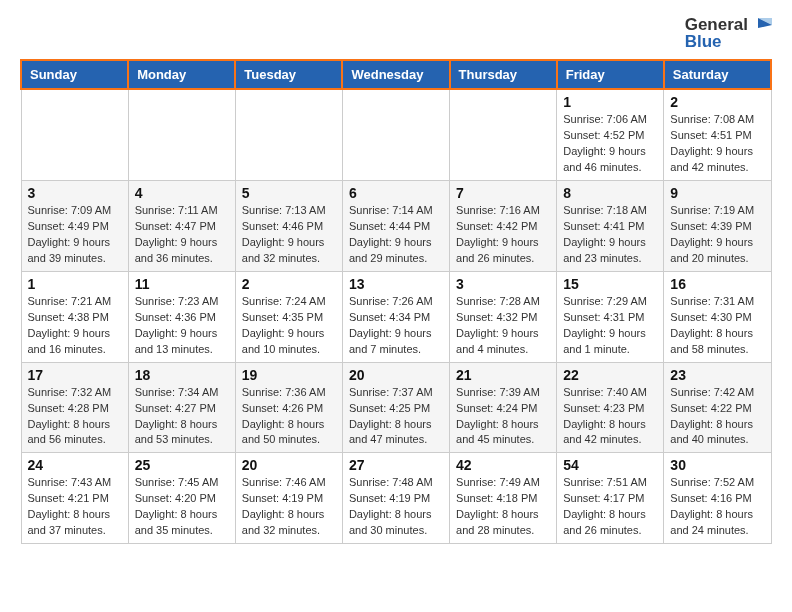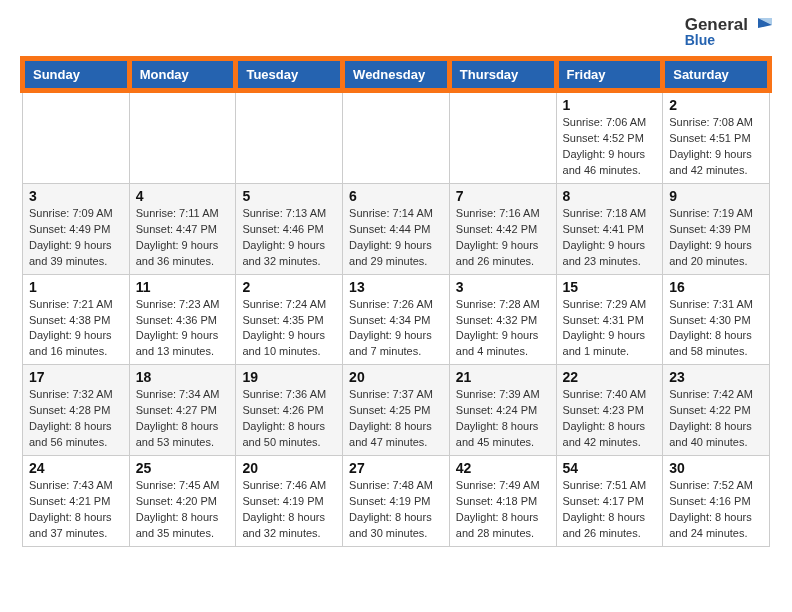--- a/index.html
+++ b/index.html
@@ -4,42 +4,42 @@
   <style>
     * { box-sizing: border-box; margin: 0; padding: 0; }
     body { font-family: Arial, sans-serif; background: #fff; width: 792px; min-height: 612px; }
     .container { padding: 16px 20px 20px 20px; }
     .header-row { display: flex; justify-content: flex-end; align-items: flex-start; margin-bottom: 8px; }
     .logo { display: flex; align-items: center; gap: 4px; }
     .title-block { text-align: right; }
     .month-title { font-size: 36px; font-weight: 300; color: #222; }
     .location { font-size: 16px; color: #444; margin-top: 2px; }
     .calendar { width: 100%; border-collapse: collapse; }
-    .calendar th { background: #2563b0; color: #fff; font-size: 13px; font-weight: bold; padding: 6px 8px; text-align: left; border: 5px solid #f97316; }
+    .calendar th { background: #2563b0; color: #fff; font-size: 13px; font-weight: bold; padding: 6px 8px; text-align: left; border: 2px solid #f97316; }
     .calendar td { border: 1px solid #ccc; vertical-align: top; padding: 4px 6px; width: 14.28%; font-size: 11px; color: #333; background: #fff; min-height: 80px; height: 80px; }
     .calendar tr:nth-child(even) td { background: #f5f5f5; }
     .day-num { font-size: 14px; font-weight: bold; color: #111; margin-bottom: 2px; }
     .day-info { font-size: 11px; line-height: 1.45; color: #333; }
     .empty { background: #fff !important; }
   </style>
 </head>
 <body>
 
 <div class="container">
   <div class="header-row">
     <div class="logo">
   <div style="display:flex;flex-direction:column;align-items:flex-start;line-height:1.1;">
     <div style="display:flex;align-items:center;gap:2px;">
       <span style="font-size:17px;font-weight:bold;color:#333;">General</span>
       <svg width="22" height="18" viewBox="0 0 22 18">
         <polygon points="8,2 22,9 8,12" fill="#2563b0"></polygon>
         <polygon points="8,2 22,2 22,9" fill="#5b9bd5" opacity="0.5"></polygon>
       </svg>
     </div>
-    <span style="font-size:14px;font-weight:bold;color:#2563b0;margin-top:-2px;">Blue</span>
+    <span style="font-size:17px;font-weight:bold;color:#2563b0;margin-top:-2px;">Blue</span>
   </div>
 </div>
     <div class="title-block">
       <div class="month-title"></div>
       <div class="location"></div>
     </div>
   </div>
 
   <table class="calendar">
     <thead>

